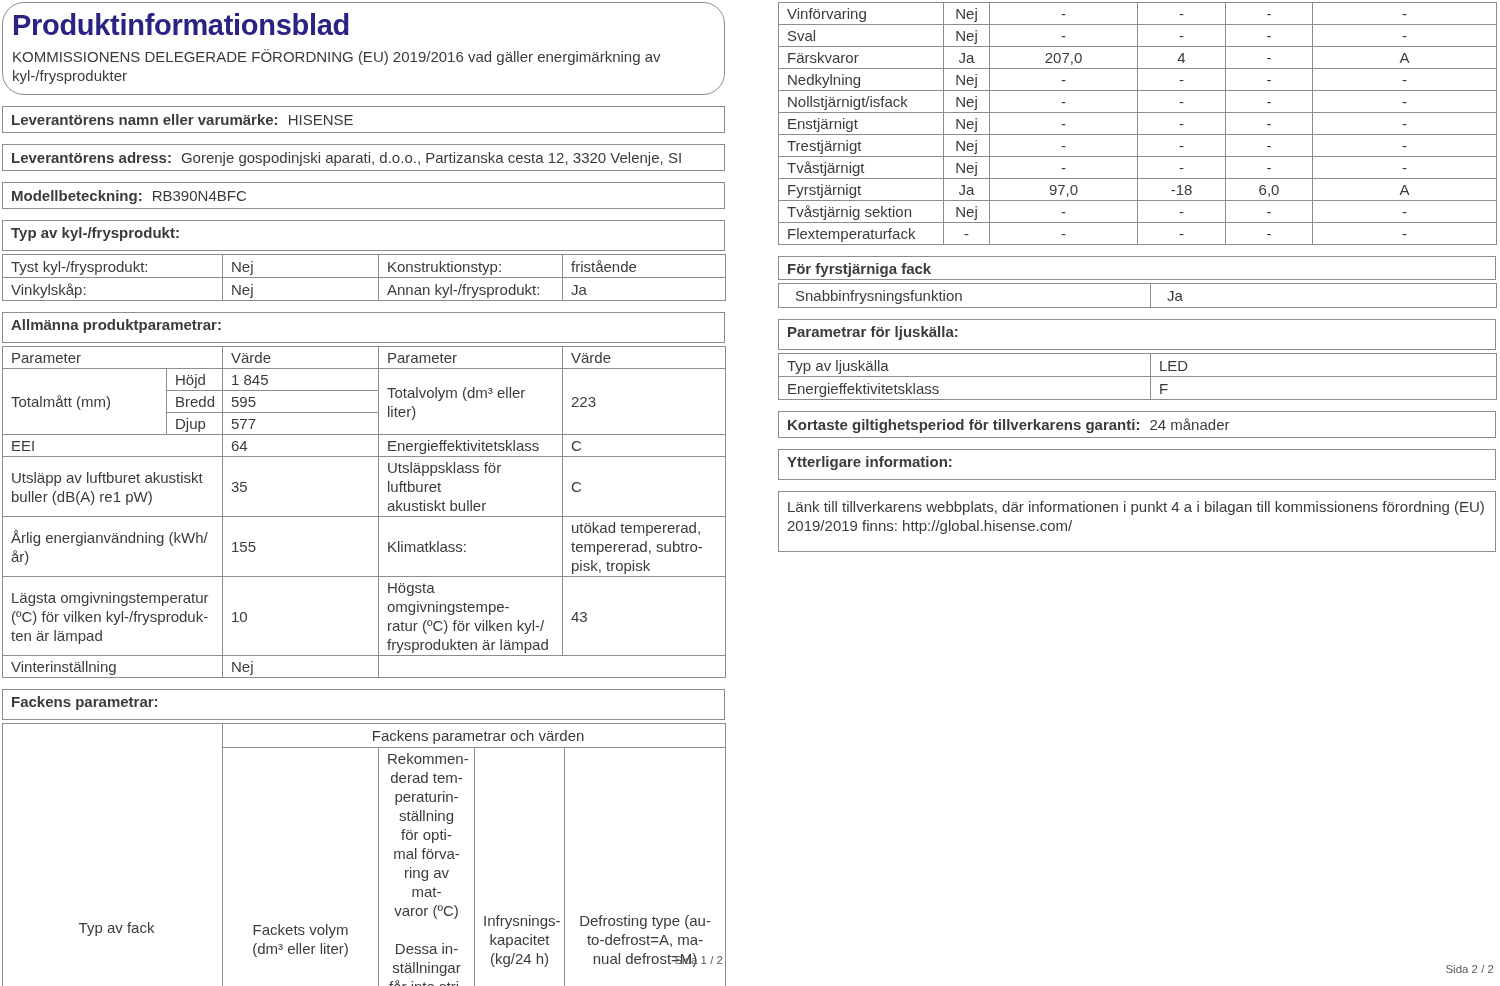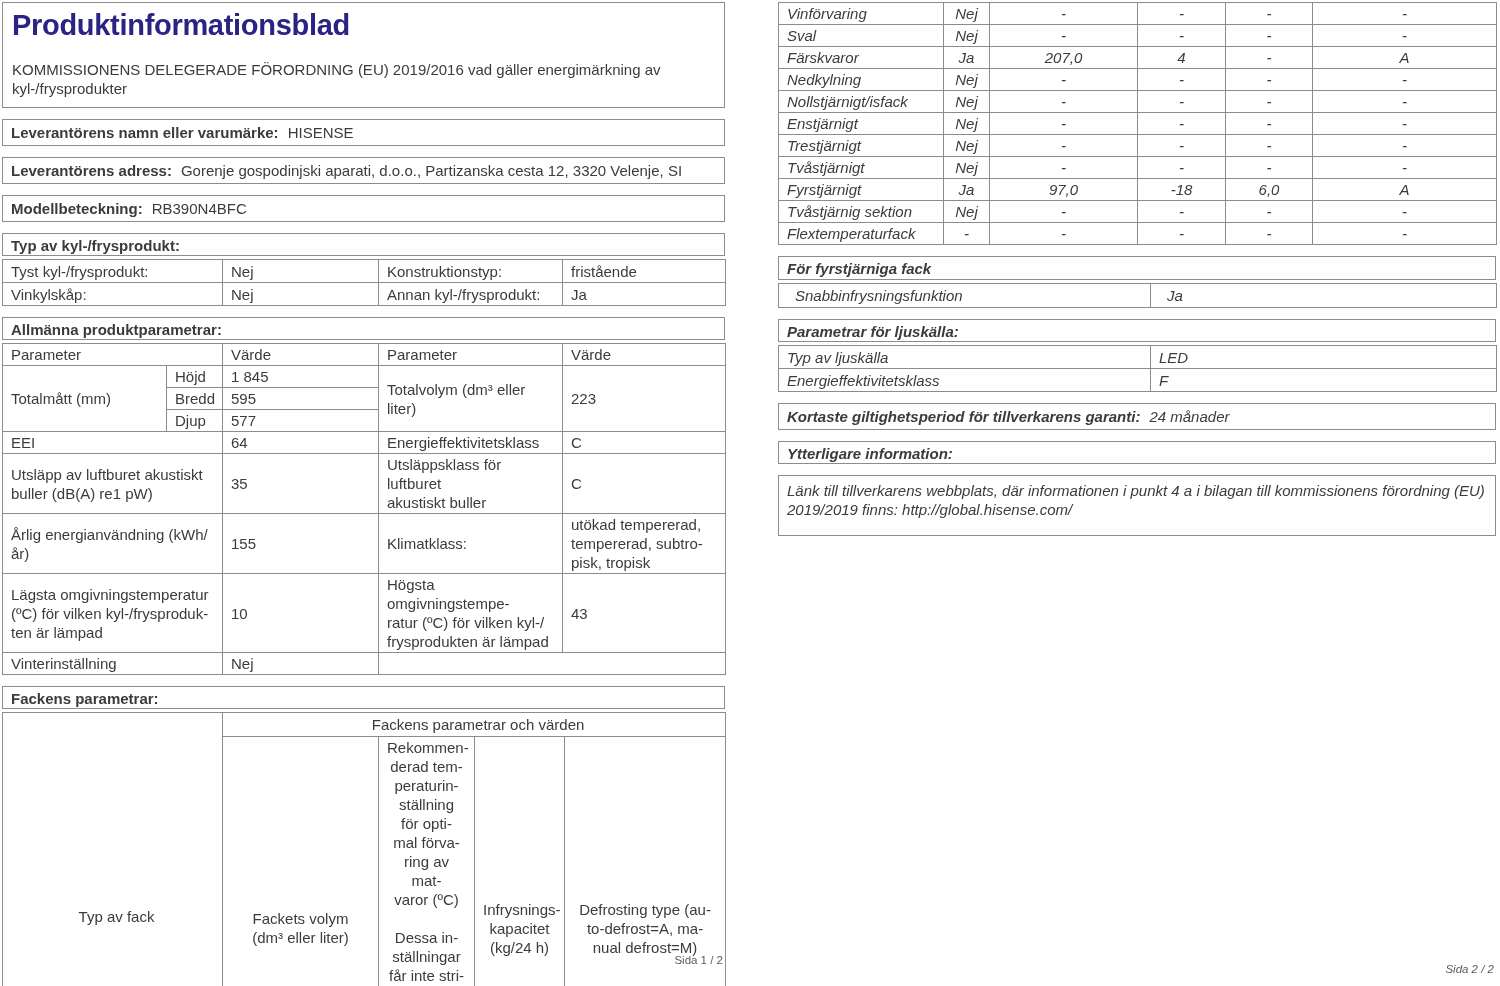--- a/index.html
+++ b/index.html
@@ -4,35 +4,35 @@
 <style>
   * { margin:0; padding:0; box-sizing:border-box; }
   html,body { background:#ffffff; }
   body {
     position:relative; width:1500px; height:986px; overflow:hidden;
     font-family:"Liberation Sans", sans-serif;
     color:var(--text, #3b3b3b);
   }
   .page { position:absolute; top:2px; height:982px; }
   .page-left  { left:2px;   width:723px; }
-  .page-right { left:778px; width:718px;font-style:italic; }
+  .page-right { left:778px; width:718px; }
 
   .box {
     border:1px solid var(--border, #8c8c8c);
     padding:3px 8px; margin-top:11px;
     font-size:15px; line-height:19px;
   }
   .box.first { margin-top:0; }
-  .title-box { padding:5px 9px 9px 9px; }
+  .title-box { padding:5px 9px 9px 9px;border-radius:22px; }
   .doc-title {
     font-size:29px; line-height:34px; font-weight:700;
     color:var(--title, #2a2383); letter-spacing:-0.3px;
   }
-  .doc-subtitle { margin-top:18px; font-size:15px; }
-  .section-box { padding:2px 8px 0 8px; }
+  .doc-subtitle { margin-top:5px; font-size:15px; }
+  .section-box { padding:2px 8px 8px 8px; }
   .lbl { font-weight:700; }
   .val { margin-left:9px; }
 
   table.tbl {
     border-collapse:collapse; table-layout:fixed;
     margin-top:3px; width:100%;
   }
   table.tbl td {
     border:1px solid var(--border, #8c8c8c);
     font-size:15px; line-height:19px;

